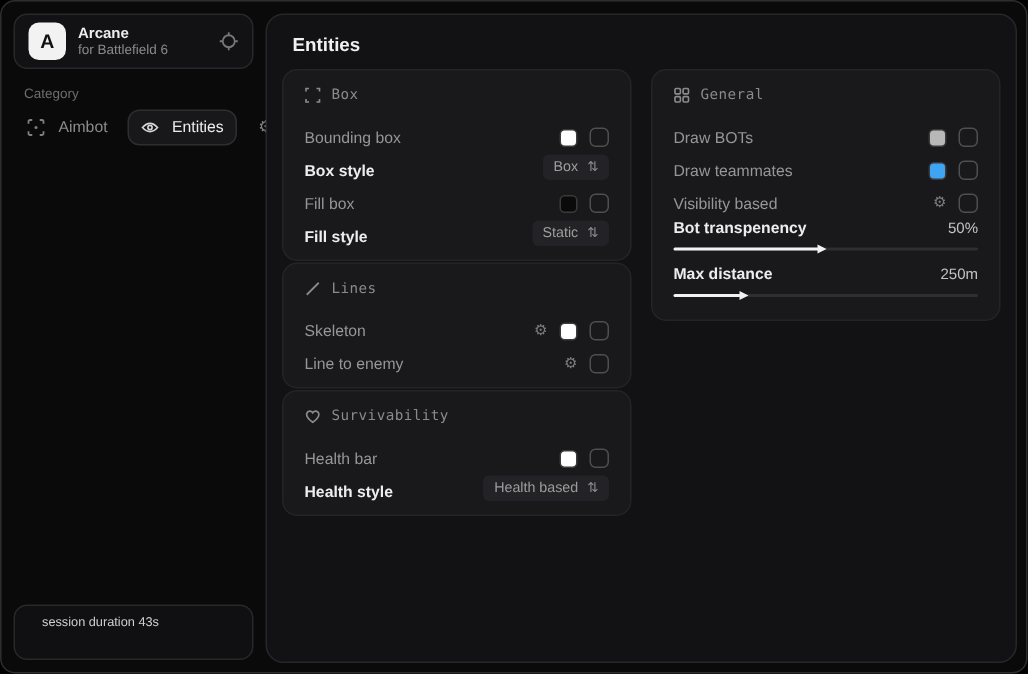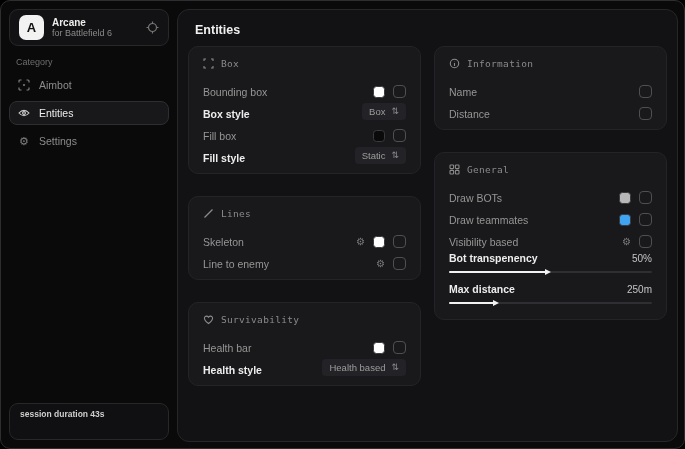--- a/index.html
+++ b/index.html
@@ -17,40 +17,40 @@
             display:flex; align-items:center; justify-content:center;
             color:#111; font-weight:bold; font-size:13px; flex:0 0 auto; }
   .brand-text { flex:1; line-height:1.15; }
   .brand-title { color:#ededed; font-size:10px; font-weight:bold; }
   .brand-sub { color:#8a8a8a; font-size:9px; }
   .target-btn { color:#777; flex:0 0 auto; display:flex; }
 
   .category-label { position:absolute; left:15px; top:56px; color:#6d6d6d; font-size:9px; }
 
   .nav { position:absolute; left:8px; top:72px; width:160px; display:flex;
-         flex-direction:column; gap:4px; }
+         flex-direction:row; gap:4px; }
   .nav-item { height:24px; display:flex; align-items:center; gap:9px; padding:0 8px;
               border:1px solid transparent; border-radius:8px; color:#8c8c8c;
               font-size:10.5px; cursor:pointer; }
   .nav-item .nicon { display:flex; width:12px; justify-content:center; color:#808080; }
   .nav-item.selected { background:#18181b; border-color:#2e2e32; color:#ececec; }
   .nav-item.selected .nicon { color:#d5d5d5; }
 
   .sub-card { position:absolute; left:8px; bottom:8px; width:160px; height:37px;
               background:#101012; border:1px solid #28282b; border-radius:9px;
               padding:5px 10px; line-height:1.35; }
   .sub-line1 { font-family:"DejaVu Sans Mono", monospace; font-size:9px; color:#8f8f8f; }
-  .sub-line2 { font-size:8.5px; font-weight:bold; color:#cfcfcf; }
+  .sub-line2 { font-size:8.5px; font-weight:normal; color:#cfcfcf;margin-left:8px; }
 
   
   .main { position:absolute; left:176px; top:8px; width:501px; height:433px;
           background:#121214; border:1px solid #27272a; border-radius:12px; }
   .page-title { margin:13px 0 9px 17px; color:#f0f0f0; font-size:12.5px; font-weight:bold; }
   .cols { display:flex; gap:13px; padding:0 10px; align-items:flex-start; }
-  .col { flex:1; display:flex; flex-direction:column; gap:22px; min-width:0; }
+  .col { flex:1; display:flex; flex-direction:column; gap:1px; min-width:0; }
 
   .panel { background:#19191c; border:1px solid #242428; border-radius:10px;
            padding:11px 14px 9px 14px; }
   .panel-head { display:flex; align-items:center; gap:7px; margin-bottom:7px;
                 color:#8a8a8a; font-family:"DejaVu Sans Mono", monospace;
                 font-size:9.5px; letter-spacing:.3px; }
   .panel-head .picon { display:flex; color:#8a8a8a; }
 
   .row { height:22px; display:flex; align-items:flex-end; }
   .row .lbl { flex:1; font-size:10.5px; color:#969696; }
@@ -225,43 +225,20 @@
             <span class="dropdown">
               <span class="dd-val">Health based</span>
               <span class="dd-arrows">⇅</span>
             </span>
           </div>
         </div>
       </div>
 
       <div class="col">
 
-        <div class="panel">
-          <div class="panel-head">
-            <span class="picon">
-              <svg width="11" height="11" viewBox="0 0 11 11" fill="none" stroke="currentColor" stroke-width="1.1">
-                <circle cx="5.5" cy="5.5" r="4.2"></circle>
-                  <path d="M5.5 5v3M5.5 3.2v.2"></path>
-              </svg>
-            </span>
-            <span>Information</span>
-          </div>
-          <div class="row">
-            <span class="lbl">Name</span>
-            <span class="ctrls">
-                <span class="checkbox"></span>
-              </span>
-          </div>
-          <div class="row">
-            <span class="lbl">Distance</span>
-            <span class="ctrls">
-                <span class="checkbox"></span>
-              </span>
-          </div>
-        </div>
 
         <div class="panel">
           <div class="panel-head">
             <span class="picon">
               <svg width="11" height="11" viewBox="0 0 11 11" fill="none" stroke="currentColor" stroke-width="1.1">
                 <rect x="1" y="1" width="3.6" height="3.6" rx="0.8"></rect>
                   <rect x="6.4" y="1" width="3.6" height="3.6" rx="0.8"></rect>
                 <rect x="1" y="6.4" width="3.6" height="3.6" rx="0.8"></rect>
                   <rect x="6.4" y="6.4" width="3.6" height="3.6" rx="0.8"></rect>
               </svg>

